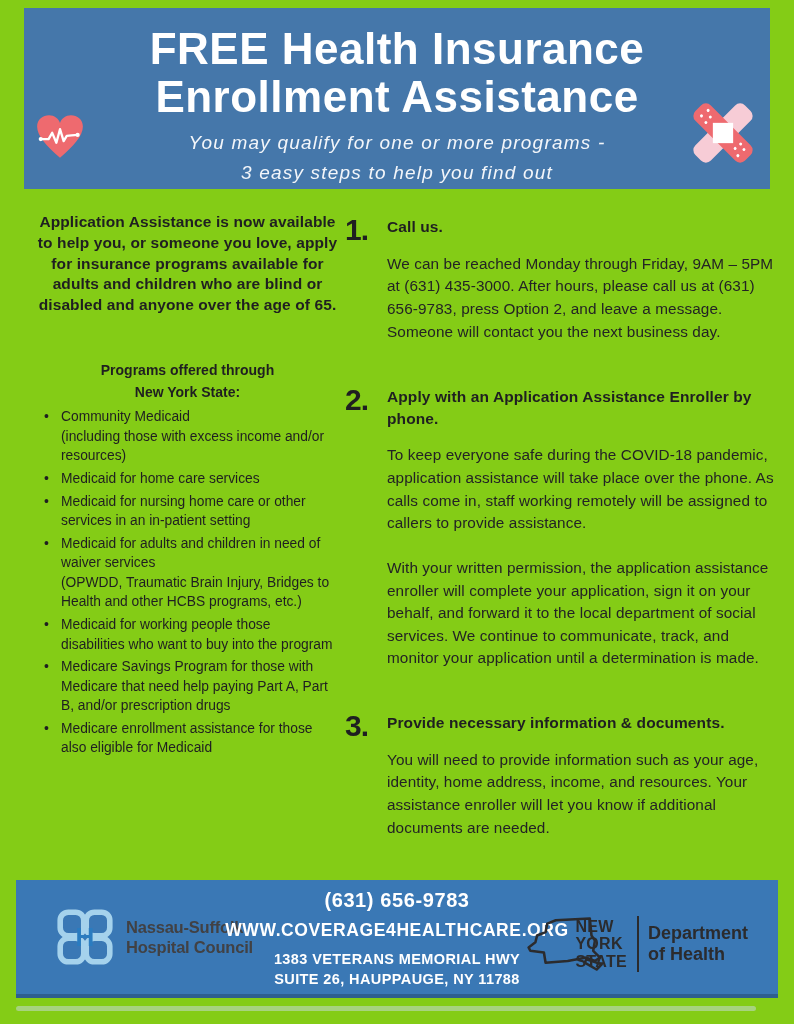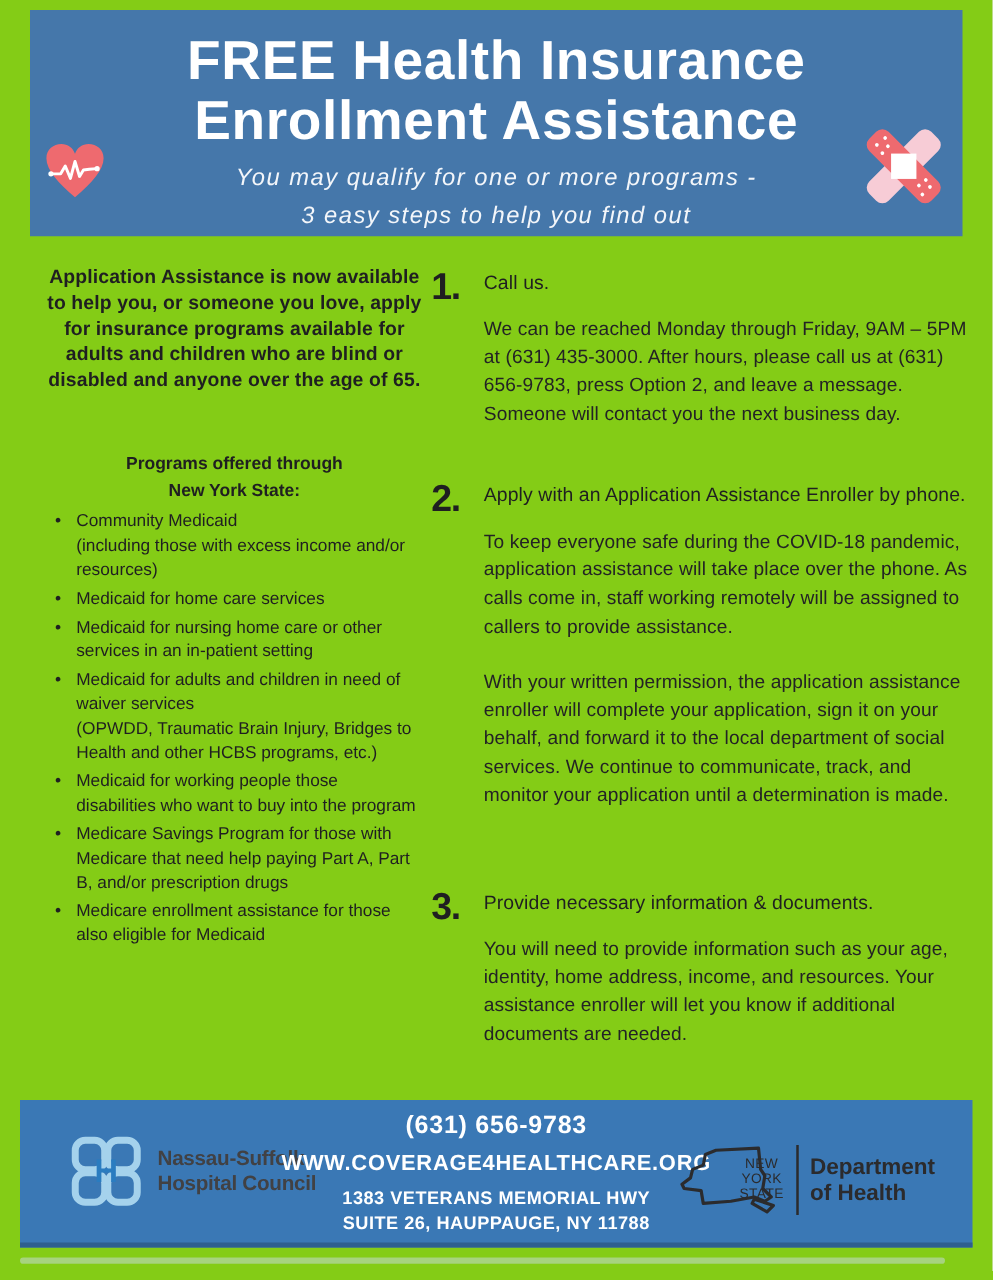--- a/index.html
+++ b/index.html
@@ -33,21 +33,21 @@
     line-height:1.42; margin-bottom:3px; white-space:pre-line; }
   .programs-list li::before { content:"\2022"; position:absolute; left:0; top:0;
     font-size:14px; }
 
   
   .right-col { position:absolute; left:345px; top:210px; width:432px; }
   .step { position:absolute; left:0; width:432px; }
   .step-number { position:absolute; left:0; top:-3px;
     font-size:30px; font-weight:bold; letter-spacing:-1px; }
   .step-content { margin-left:42px; width:388px; }
-  .step-heading { font-size:15.5px; font-weight:normal; line-height:1.4;
+  .step-heading { font-size:15.5px; font-weight:bold; line-height:1.4;
     letter-spacing:0.1px; }
   .step-content p { margin-top:15px; font-size:15.3px; line-height:1.48;
     letter-spacing:0.1px; color:#232325; }
   .step-content p + p { margin-top:22px; }
   .step-content p:empty { display:none; }
 
   
   .footer {
     position:absolute; left:16px; top:880px; width:762px; height:118px;
     background:#3a78b5; border-bottom:4px solid #2e5f8e;
@@ -64,22 +64,22 @@
   .footer-addr2 { margin-top:4px; font-size:14.5px; font-weight:bold;
     letter-spacing:0.4px; }
 
   .footer-left { position:absolute; left:38px; top:26px;
     display:flex; align-items:center; gap:10px; }
   .nshc-name { font-size:16.5px; font-weight:bold; color:#414144;
     line-height:1.22; letter-spacing:-0.2px; }
 
   .footer-right { position:absolute; right:30px; top:30px;
     display:flex; align-items:center; }
-  .ny-text { margin-left:-34px; font-size:11px; font-weight:normal;
-    color:#2b2b2d; line-height:1.08; letter-spacing:0.3px;text-align:center; }
+  .ny-text { margin-left:-34px; font-size:16px; font-weight:bold;
+    color:#2b2b2d; line-height:1.08; letter-spacing:0.3px; }
   .ny-divider { width:2px; height:56px; background:#2b2b2d; margin:0 9px 0 10px; }
   .dept-name { font-size:18px; font-weight:bold; color:#2b2b2d; line-height:1.15; }
 </style>
 </head>
 <body>
 
 <div class="page">
 
   <div class="header">
     <div class="header-title">

